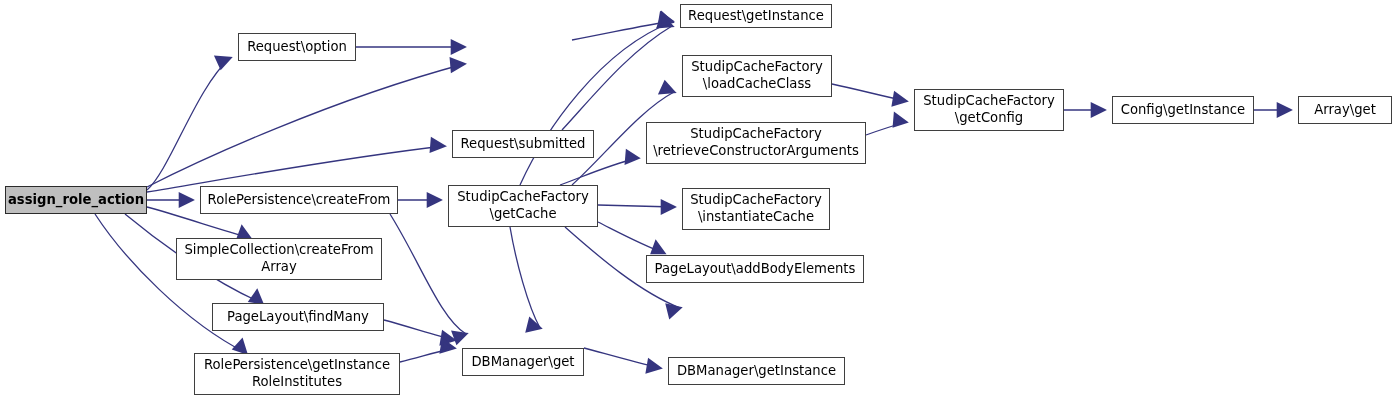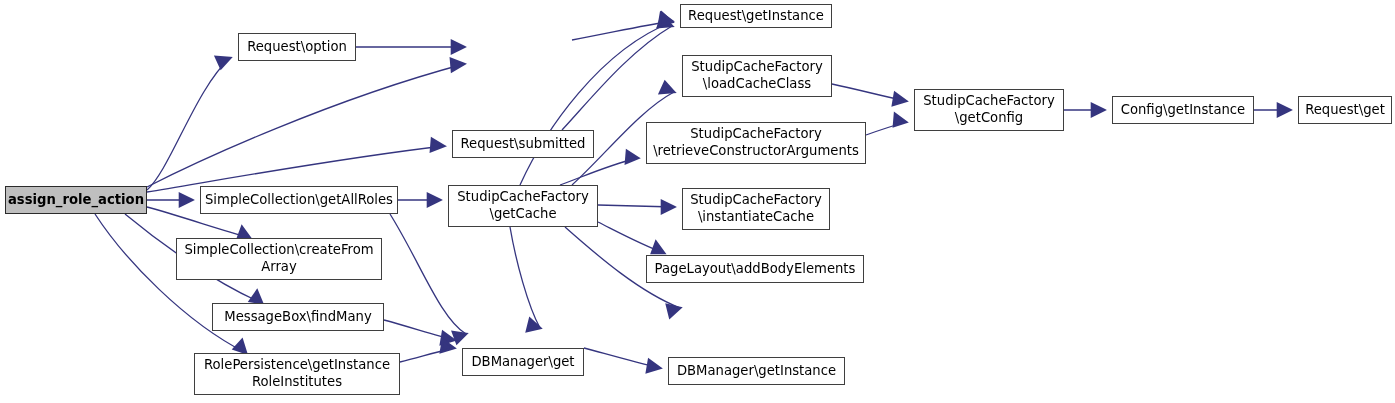--- a/index.html
+++ b/index.html
@@ -110,27 +110,27 @@
     <div class="node" style="left: 238px; top: 33px; width: 118px; height: 28px;"><span class="node-label">Request\option</span></div>
     <div class="node" style="left: 452px; top: 130px; width: 142px; height: 28px;"><span class="node-label">Request\submitted</span></div>
     <div class="node" style="left: 680px; top: 4px; width: 152px; height: 24px;"><span class="node-label">Request\getInstance</span></div>
     <div class="node" style="left: 682px; top: 55px; width: 150px; height: 42px;"><span class="node-label">StudipCacheFactory
 \loadCacheClass</span></div>
     <div class="node" style="left: 646px; top: 122px; width: 220px; height: 42px;"><span class="node-label">StudipCacheFactory
 \retrieveConstructorArguments</span></div>
     <div class="node" style="left: 914px; top: 89px; width: 150px; height: 42px;"><span class="node-label">StudipCacheFactory
 \getConfig</span></div>
     <div class="node" style="left: 1112px; top: 96px; width: 142px; height: 28px;"><span class="node-label">Config\getInstance</span></div>
-    <div class="node" style="left: 1298px; top: 96px; width: 94px; height: 28px;"><span class="node-label">Request\get</span></div>
-    <div class="node" style="left: 200px; top: 186px; width: 198px; height: 28px;"><span class="node-label">SimpleCollection\getAllRoles</span></div>
+    <div class="node" style="left: 1298px; top: 96px; width: 94px; height: 28px;"><span class="node-label">Array\get</span></div>
+    <div class="node" style="left: 200px; top: 186px; width: 198px; height: 28px;"><span class="node-label">RolePersistence\createFrom</span></div>
     <div class="node" style="left: 448px; top: 185px; width: 150px; height: 42px;"><span class="node-label">StudipCacheFactory
 \getCache</span></div>
     <div class="node" style="left: 682px; top: 188px; width: 148px; height: 42px;"><span class="node-label">StudipCacheFactory
 \instantiateCache</span></div>
     <div class="node" style="left: 646px; top: 255px; width: 218px; height: 28px;"><span class="node-label">PageLayout\addBodyElements</span></div>
     <div class="node" style="left: 176px; top: 238px; width: 206px; height: 42px;"><span class="node-label">SimpleCollection\createFrom
 Array</span></div>
-    <div class="node" style="left: 212px; top: 303px; width: 172px; height: 28px;"><span class="node-label">MessageBox\findMany</span></div>
+    <div class="node" style="left: 212px; top: 303px; width: 172px; height: 28px;"><span class="node-label">PageLayout\findMany</span></div>
     <div class="node" style="left: 194px; top: 353px; width: 206px; height: 42px;"><span class="node-label">RolePersistence\getInstance
 RoleInstitutes</span></div>
     <div class="node" style="left: 462px; top: 348px; width: 122px; height: 28px;"><span class="node-label">DBManager\get</span></div>
     <div class="node" style="left: 668px; top: 357px; width: 177px; height: 28px;"><span class="node-label">DBManager\getInstance</span></div>
   </div>
 
 </body></html>

